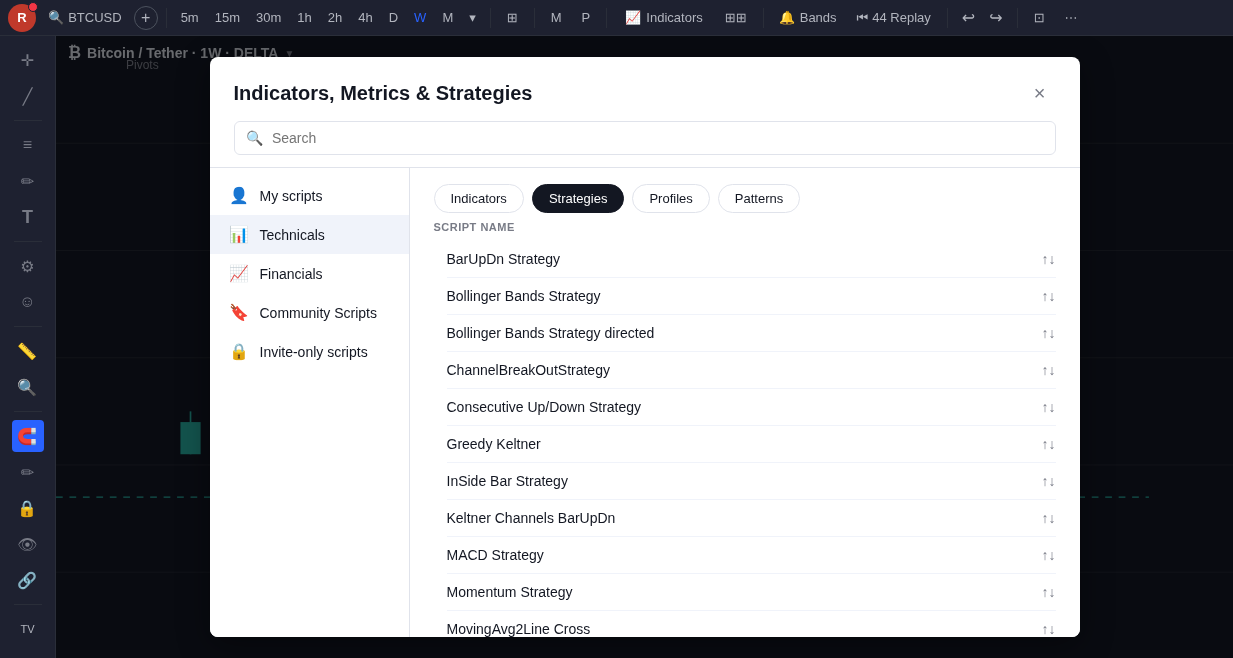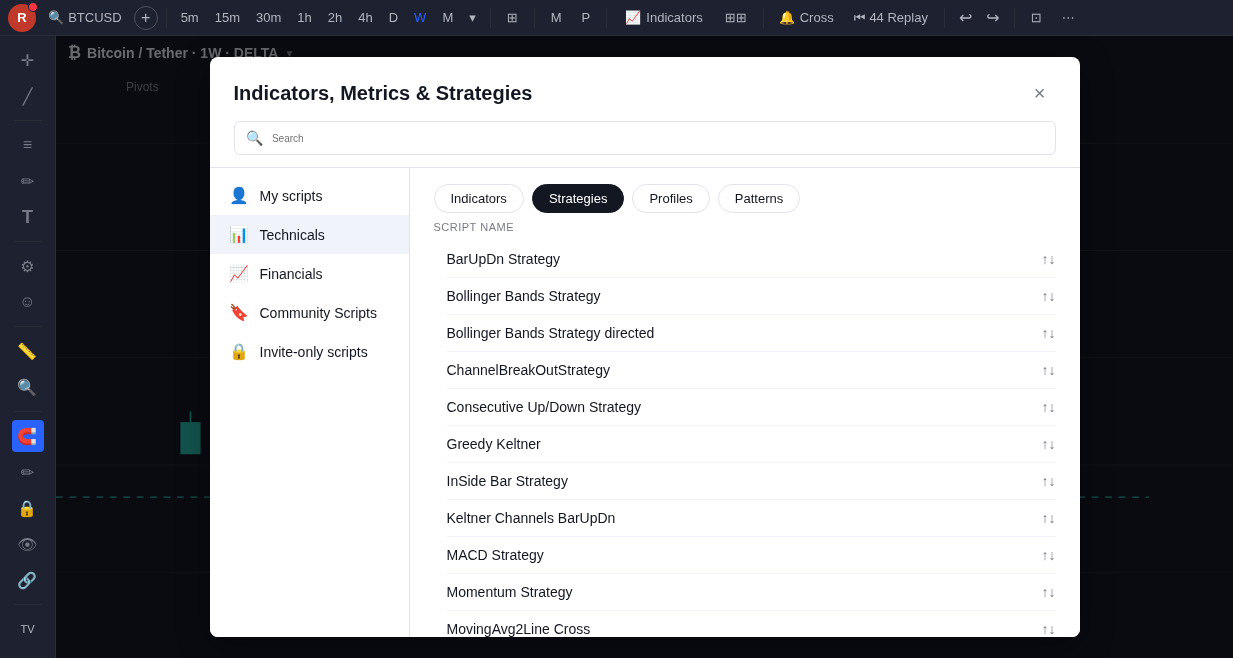--- a/index.html
+++ b/index.html
@@ -135,21 +135,21 @@
     }
     .search-box {
       display: flex; align-items: center; gap: 8px;
       padding: 8px 12px;
       border: 1px solid #e0e3eb;
       border-radius: 6px;
       background: #fff;
     }
     .search-icon { color: #787b86; font-size: 14px; }
     .search-input {
-      border: none; outline: none; font-size: 10px; color: #131722;
+      border: none; outline: none; font-size: 14px; color: #131722;
       flex: 1; background: transparent;
     }
     .modal-body {
       display: flex;
       flex: 1;
       overflow: hidden;
       border-top: 1px solid #e0e3eb;
     }
     
     .modal-nav {
@@ -180,21 +180,21 @@
       flex-shrink: 0;
     }
     .tab-btn {
       padding: 6px 16px; border-radius: 20px; cursor: pointer;
       font-size: 13px; font-weight: 500; border: 1px solid #e0e3eb;
       background: #fff; color: #131722;
     }
     .tab-btn.active { background: #131722; color: #fff; border-color: #131722; }
     .script-name-header {
       padding: 8px 24px;
-      font-size: 11px; color: #787b86; font-weight: 400; letter-spacing: 0.5px;
+      font-size: 11px; color: #787b86; font-weight: 700; letter-spacing: 0.5px;
       text-transform: uppercase; flex-shrink: 0;
     }
     .scripts-list {
       flex: 1; overflow-y: auto;
       padding: 0 24px;
     }
     .scripts-list::-webkit-scrollbar { width: 4px; }
     .scripts-list::-webkit-scrollbar-track { background: transparent; }
     .scripts-list::-webkit-scrollbar-thumb { background: #c8d0e0; border-radius: 2px; }
     .script-item {
@@ -249,21 +249,21 @@
   <div class="toolbar-item">P</div>
   <div class="toolbar-sep"></div>
   <div class="indicators-btn">
     <span>📈</span>
     <span>Indicators</span>
   </div>
   <div class="toolbar-item">⊞⊞</div>
   <div class="toolbar-sep"></div>
   <div class="toolbar-icon-btn">
     <span>🔔</span>
-    <span>Cross</span>
+    <span>Bands</span>
   </div>
   <div class="toolbar-icon-btn">
     <span>⏮</span>
     <span>44 Replay</span>
   </div>
   <div class="toolbar-sep"></div>
   <div class="undo-redo">
     <button>↩</button>
     <button>↪</button>
   </div>
@@ -298,21 +298,21 @@
   </div>
 
   <div class="chart-area">
     <div class="chart-header">
       <div class="chart-symbol">
         <span style="font-size:16px;">₿</span>
         <span>Bitcoin / Tether · 1W · DELTA</span>
         <span style="font-size:10px;color:#787b86;">▼</span>
       </div>
     </div>
-    <div class="chart-pivots" style="position:absolute;top:44px;left:70px;font-size:12px;color:#787b86;">Pivots</div>
+    <div class="chart-pivots" style="position:absolute;top:22px;left:70px;font-size:12px;color:#787b86;">Pivots</div>
 
     <svg class="chart-svg" viewBox="0 0 700 580" preserveAspectRatio="none">
 
       <line x1="0" y1="100" x2="700" y2="100" stroke="#2a2e39" stroke-width="0.5"></line>
       <line x1="0" y1="200" x2="700" y2="200" stroke="#2a2e39" stroke-width="0.5"></line>
       <line x1="0" y1="300" x2="700" y2="300" stroke="#2a2e39" stroke-width="0.5"></line>
       <line x1="0" y1="400" x2="700" y2="400" stroke="#2a2e39" stroke-width="0.5"></line>
       <line x1="0" y1="500" x2="700" y2="500" stroke="#2a2e39" stroke-width="0.5"></line>
 
       <line x1="0" y1="430" x2="650" y2="430" stroke="#26a69a" stroke-width="1" stroke-dasharray="4,4"></line>

